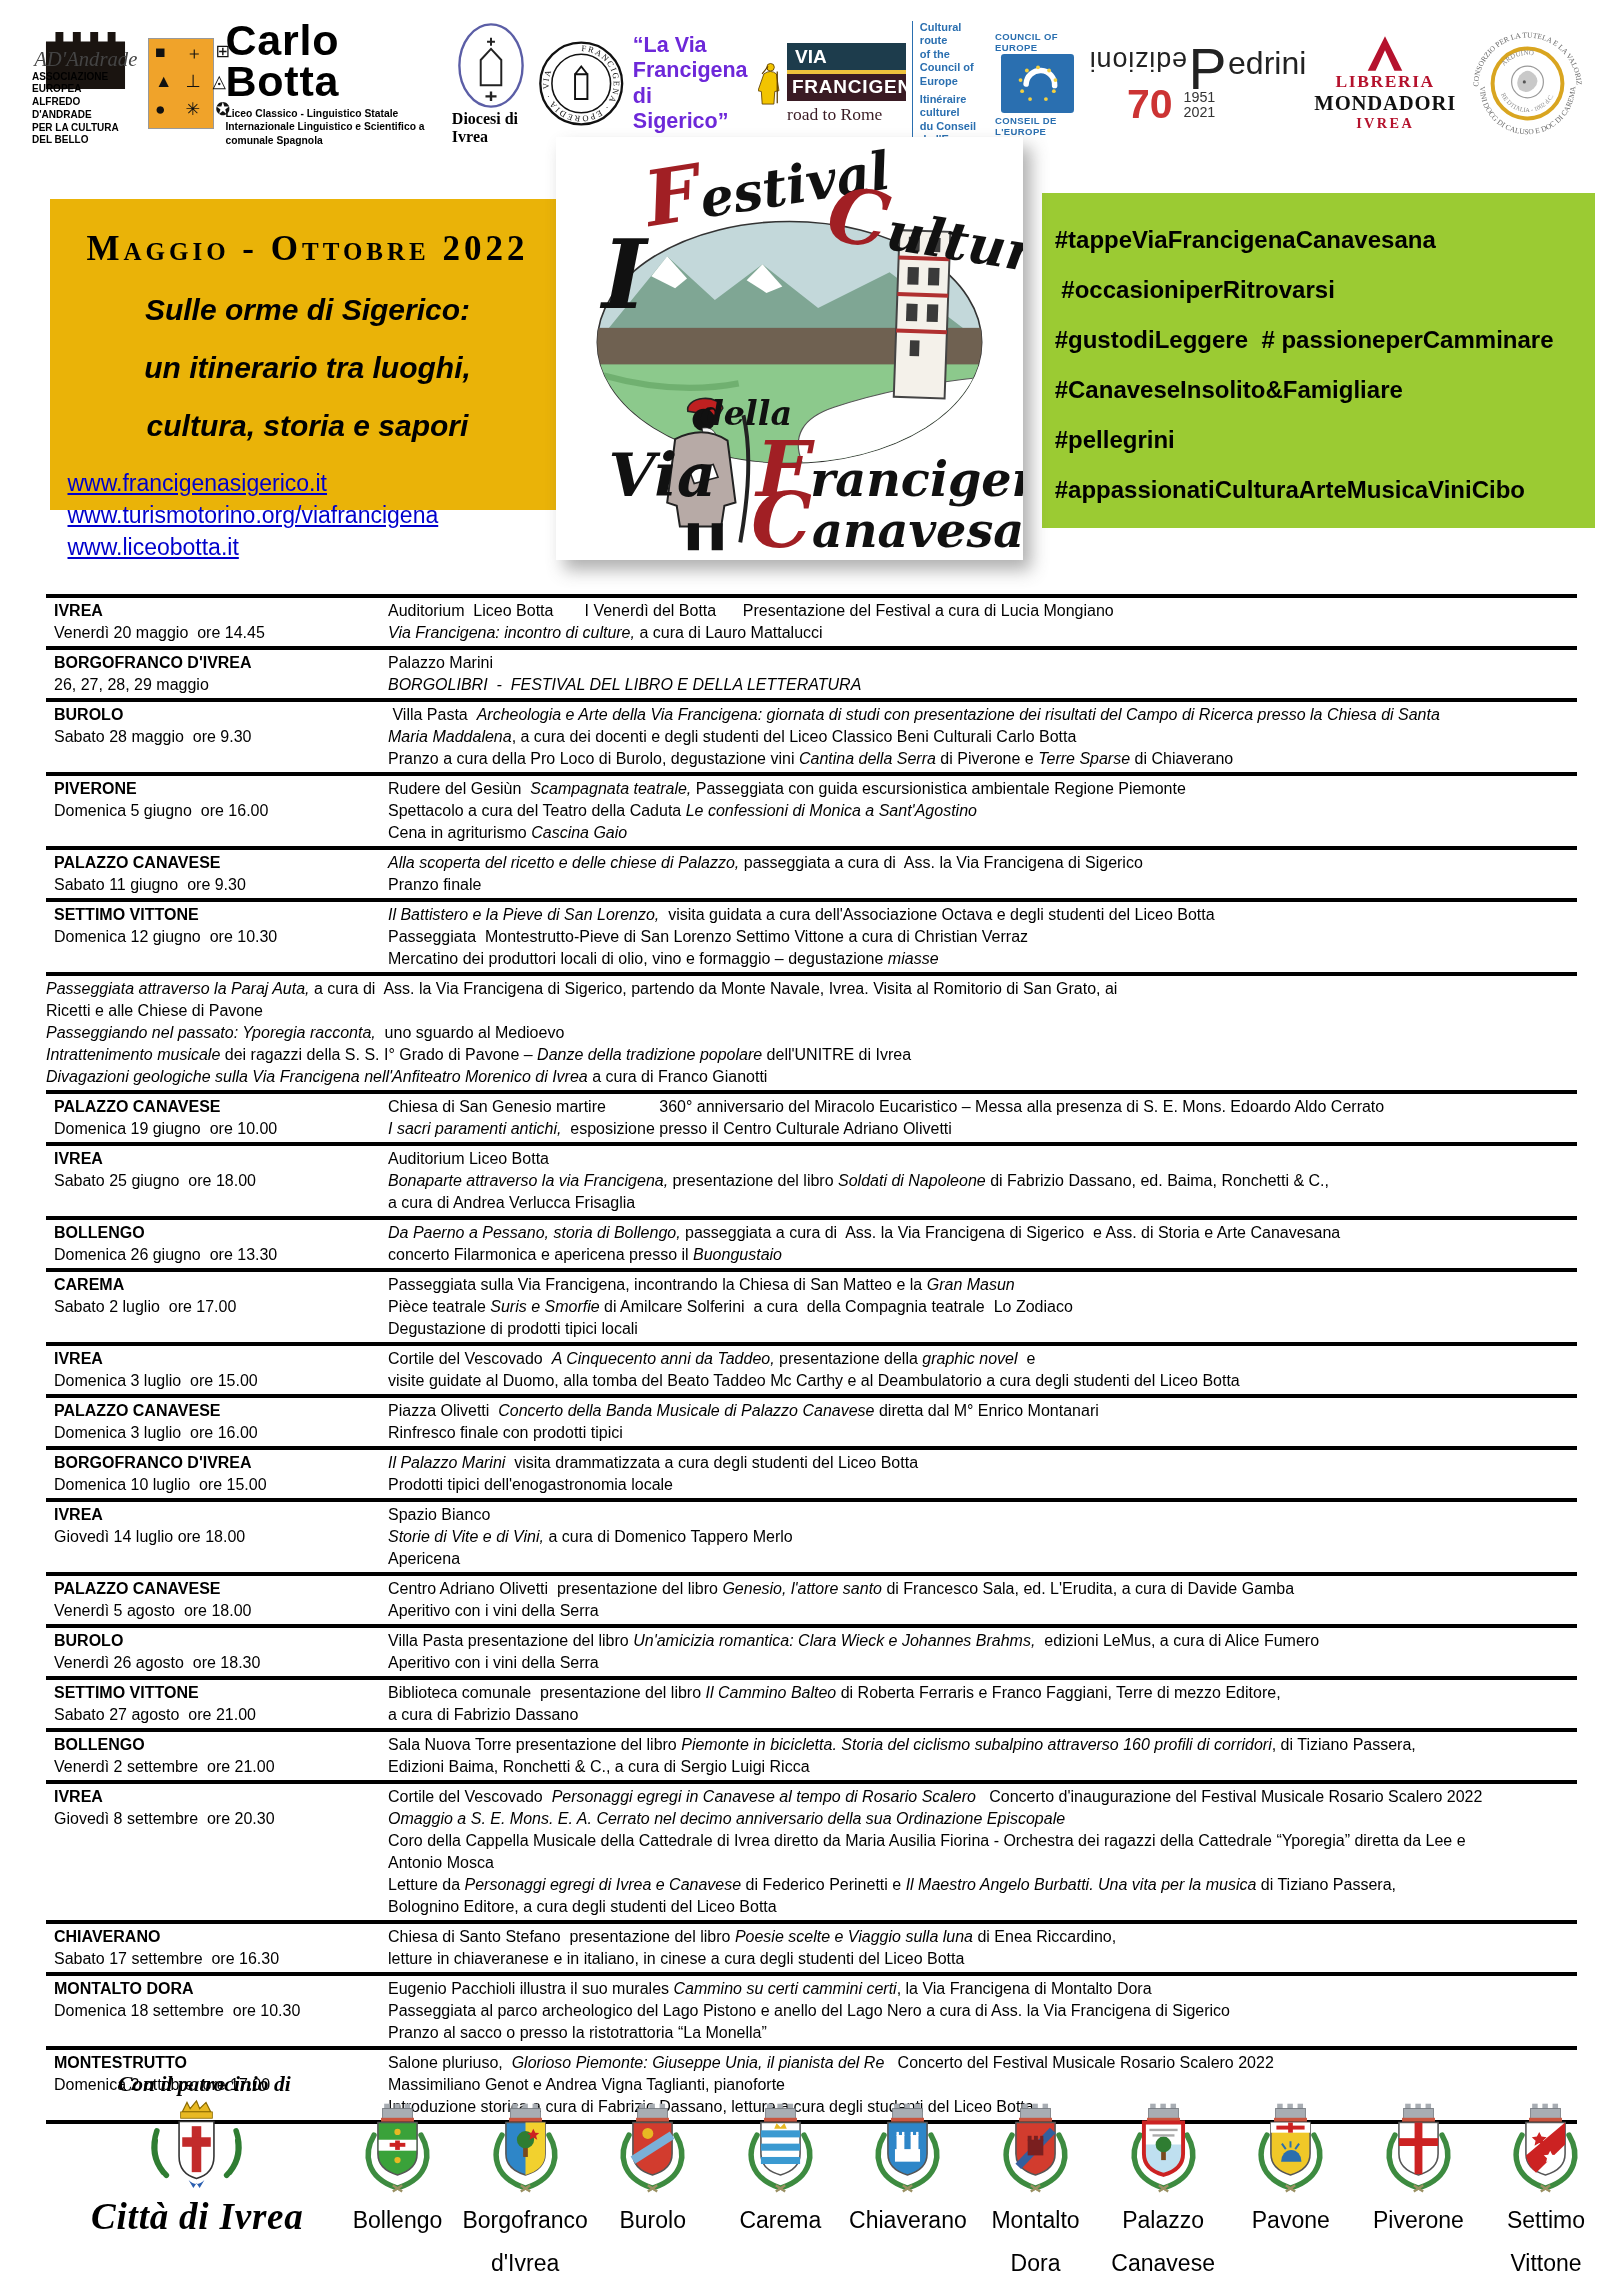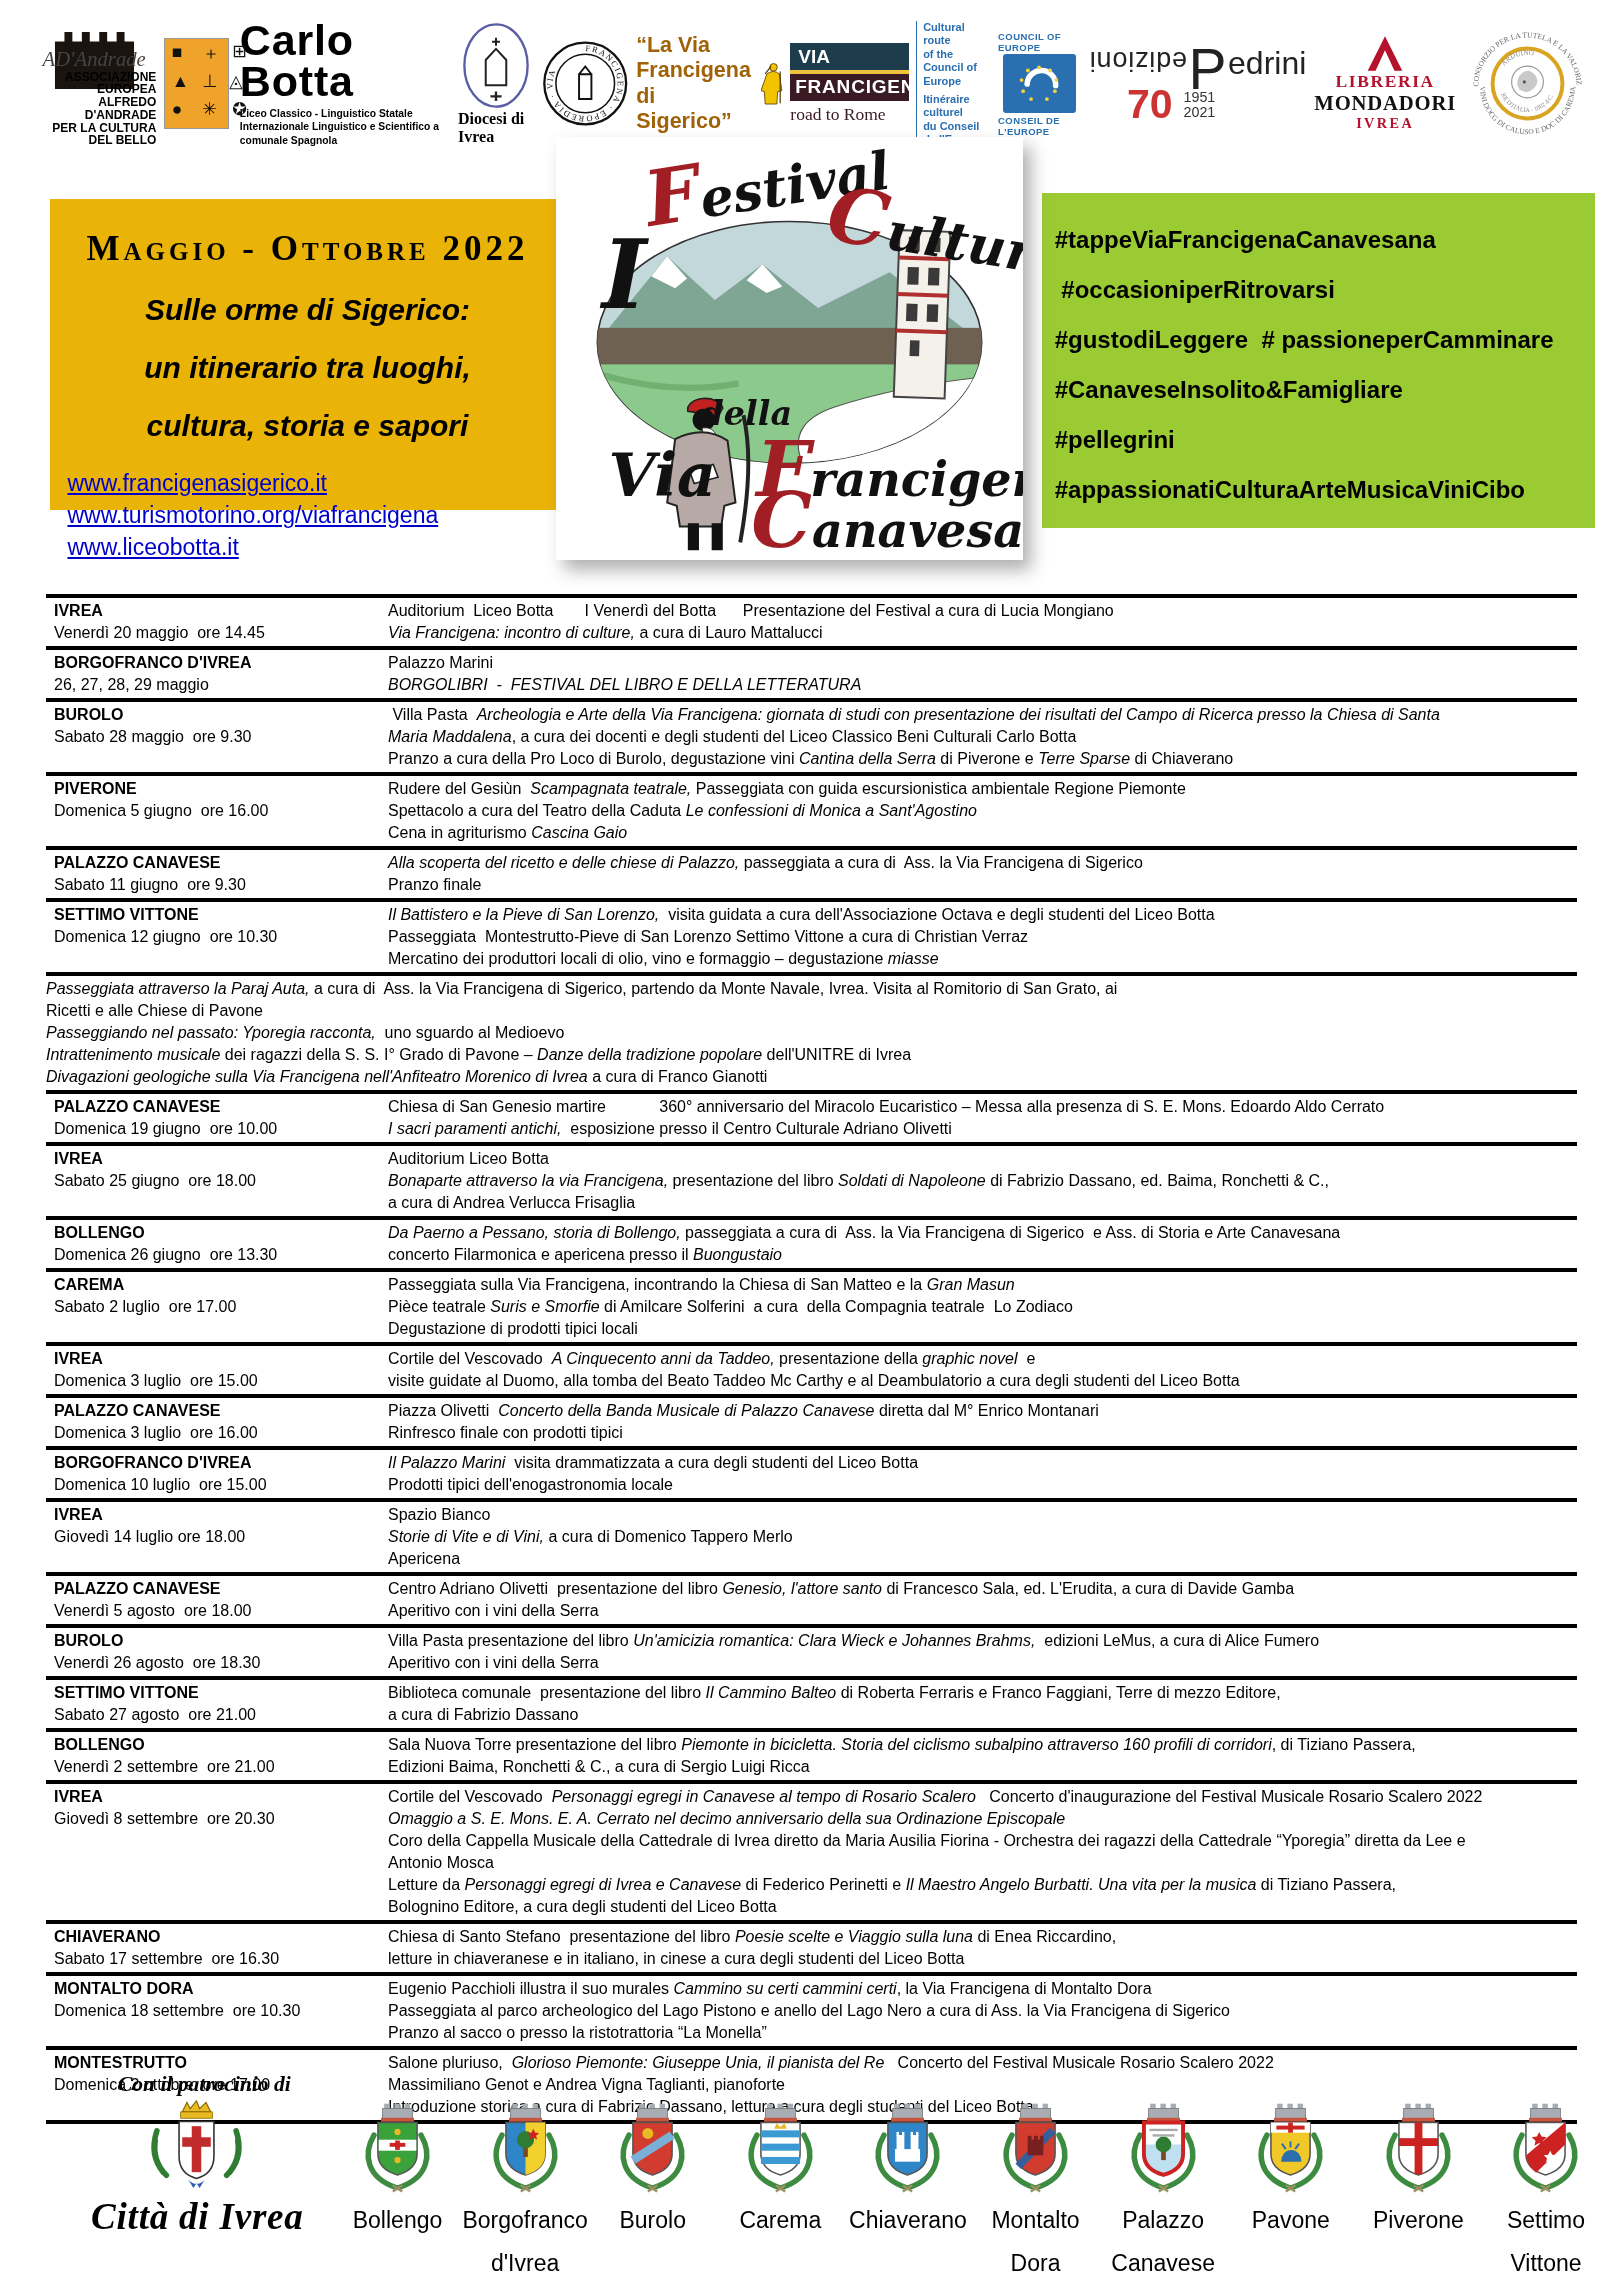--- a/index.html
+++ b/index.html
@@ -4,29 +4,29 @@
 <style>
   html,body{margin:0;padding:0;}
   body{width:1623px;height:2295px;position:relative;background:#fff;
        font-family:"Liberation Sans",sans-serif;color:#000;overflow:hidden;}
   .abs{position:absolute;}
 
   
   #logo-strip{top:14.3px;left:32px;right:32px;height:139px;display:flex;
               justify-content:space-between;align-items:center;gap:8px;}
   .logo-block{display:flex;flex-direction:column;align-items:center;justify-content:center;}
-  .tiny{font-size:12px;font-weight:bold;line-height:12.7px;text-align:right;}
+  .tiny{font-size:10px;font-weight:bold;line-height:12.7px;text-align:left;}
   .dandrade-script{font-family:"Liberation Serif",serif;font-style:italic;font-size:20.7px;color:#444;margin-top:-41px;}
   .botta-wrap{display:flex;align-items:center;gap:11px;}
   .botta-grid{width:89px;height:89px;background:#f0a32a;border:0.8px solid #999;position:relative;}
   .botta-grid span{position:absolute;font-size:17.5px;color:#111;}
   .botta-title{font-size:43px;font-weight:bold;letter-spacing:0.8px;line-height:41px;}
   .botta-sub{font-size:10.3px;font-weight:bold;line-height:13.5px;margin-top:4.8px;}
   .seal-caption{font-family:"Liberation Serif",serif;font-weight:bold;font-size:16px;margin-top:1.6px;}
-  .sigerico-text{color:#a16207;font-weight:bold;font-size:21.5px;line-height:25.4px;font-family:"Liberation Sans",sans-serif;}
+  .sigerico-text{color:#6d28d9;font-weight:bold;font-size:21.5px;line-height:25.4px;font-family:"Liberation Sans",sans-serif;}
   .vf-wrap{display:flex;align-items:center;gap:6.4px;}
   .vf-box{width:119px;}
   .vf-top{background:#1d3c4c;color:#fff;font-size:19px;font-weight:bold;padding:3.2px 8px 1.6px;}
   .vf-bar{height:4px;background:#eec23c;}
   .vf-bottom{background:#3a1b24;color:#fff;font-size:19px;font-weight:bold;letter-spacing:0.8px;padding:2.4px 4.8px 3.2px;}
   .vf-road{font-family:"Liberation Serif",serif;font-size:17.5px;color:#3a1b24;margin-top:2.4px;text-align:left;}
   .vf-side{border-left:1.6px solid #2a6fb0;padding-left:6.4px;color:#2a6fb0;font-size:11px;font-weight:bold;line-height:13.5px;}
   .coe-txt{color:#2a6fb0;font-size:9.5px;font-weight:bold;letter-spacing:0.4px;}
   .coe-box{width:73px;height:59px;background:#2a6fb0;border-radius:3.2px;display:flex;align-items:center;justify-content:center;margin:1.6px 0;}
   .pedrini{display:flex;align-items:flex-start;gap:1.6px;}

